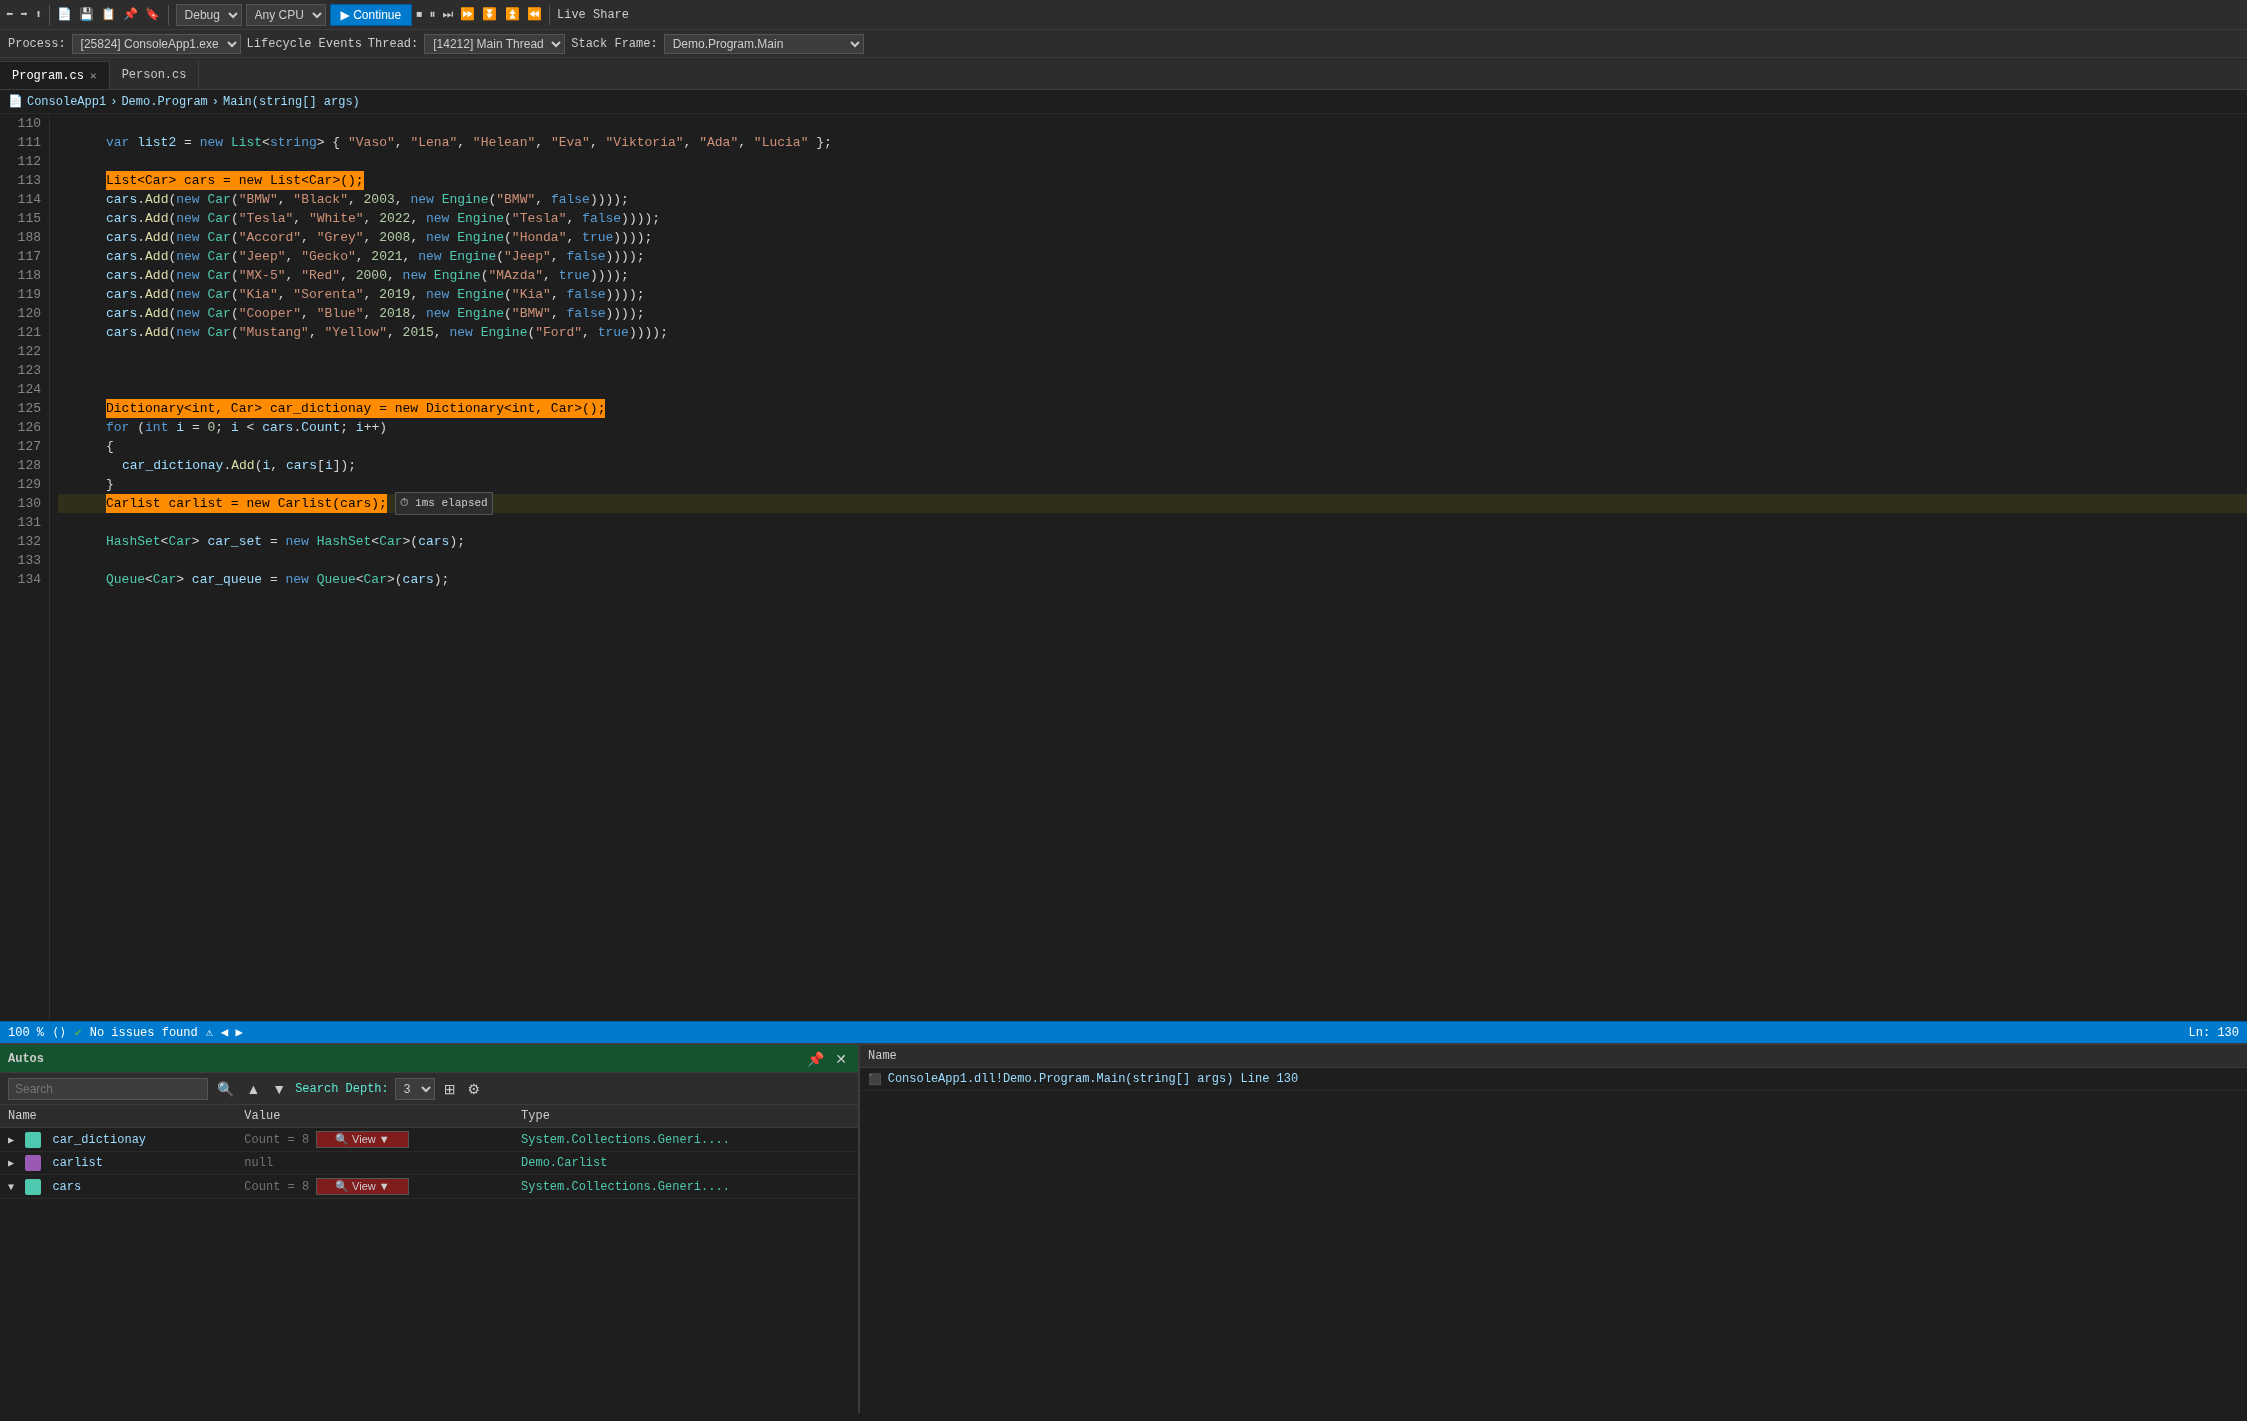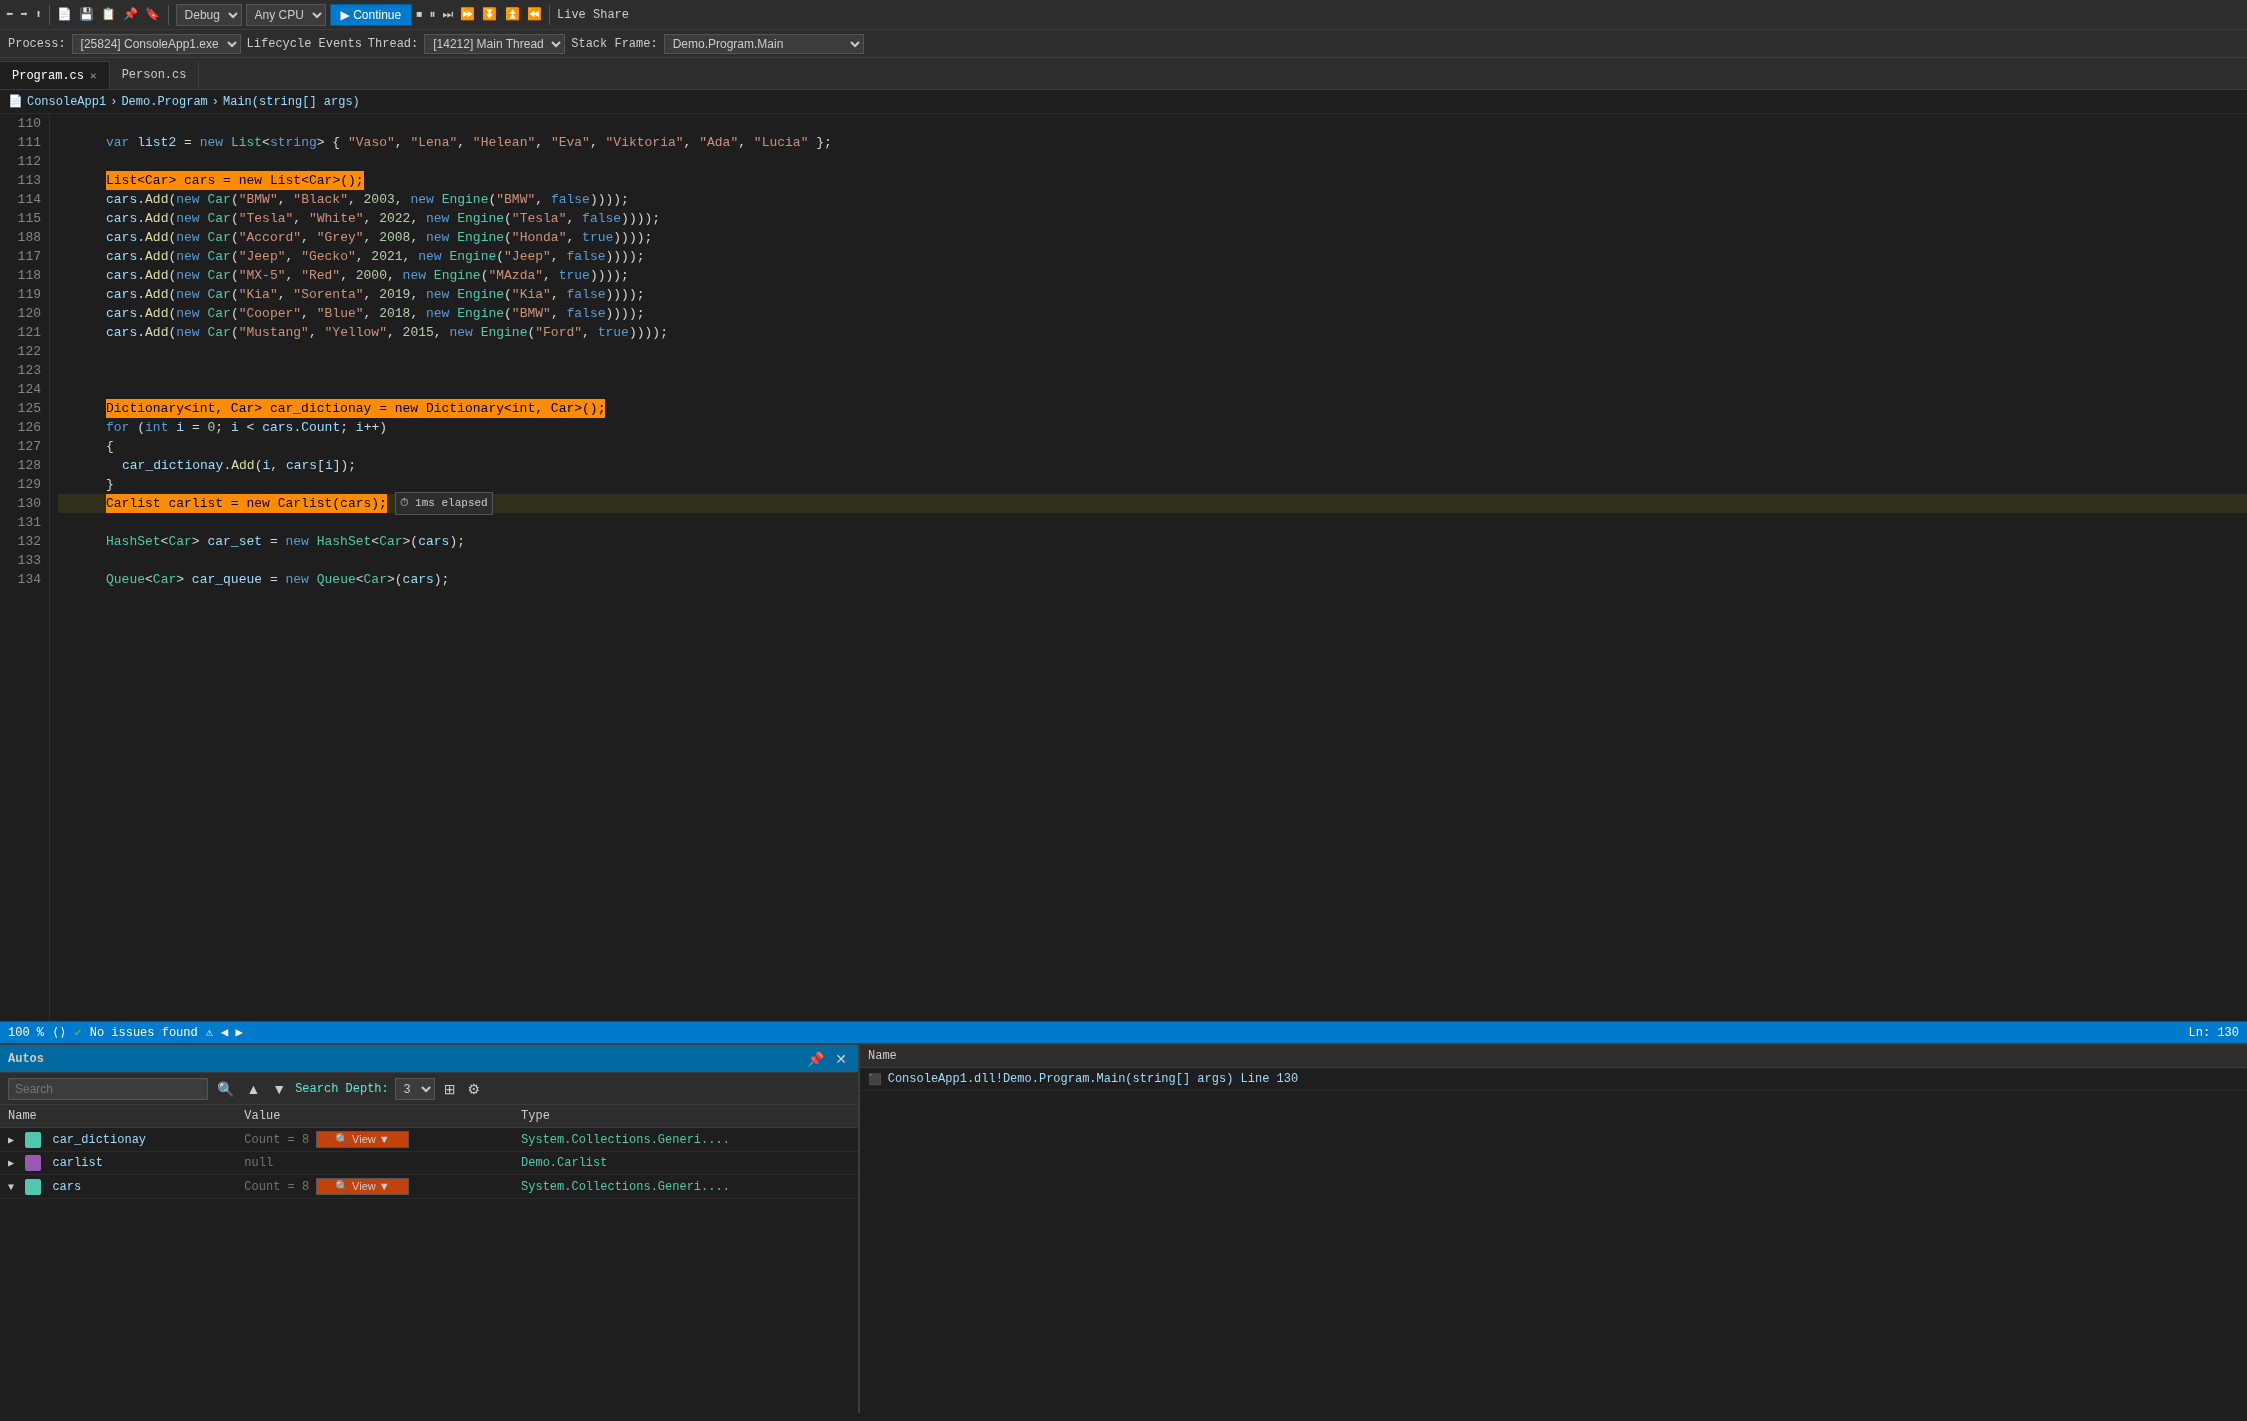--- a/index.html
+++ b/index.html
@@ -182,21 +182,21 @@
 
     
     .autos-panel {
       flex: 0 0 860px;
       background: #1e1e1e;
       border-right: 2px solid #3c3c3c;
       display: flex;
       flex-direction: column;
     }
     .panel-header {
-      background: #0369a1;
+      background: #14532d;
       height: 28px;
       display: flex;
       align-items: center;
       padding: 0 8px;
       font-size: 12px;
       color: #ccc;
       gap: 6px;
       border-bottom: 1px solid #3c3c3c;
     }
     .panel-title {
@@ -278,21 +278,21 @@
     .expand-arrow {
       color: #ccc;
       margin-right: 4px;
       cursor: pointer;
       font-size: 10px;
     }
     .var-name { color: #9cdcfe; }
     .var-value { color: #737373; }
     .var-type { color: #4ec9b0; }
     .view-btn {
-      background: #c2410c;
+      background: #7f1d1d;
       border: 1px solid #555;
       color: #ccc;
       font-size: 11px;
       padding: 1px 18px;
       cursor: pointer;
     }
     .indented { padding-left: 24px !important; }
 
     
     .callstack-panel {

